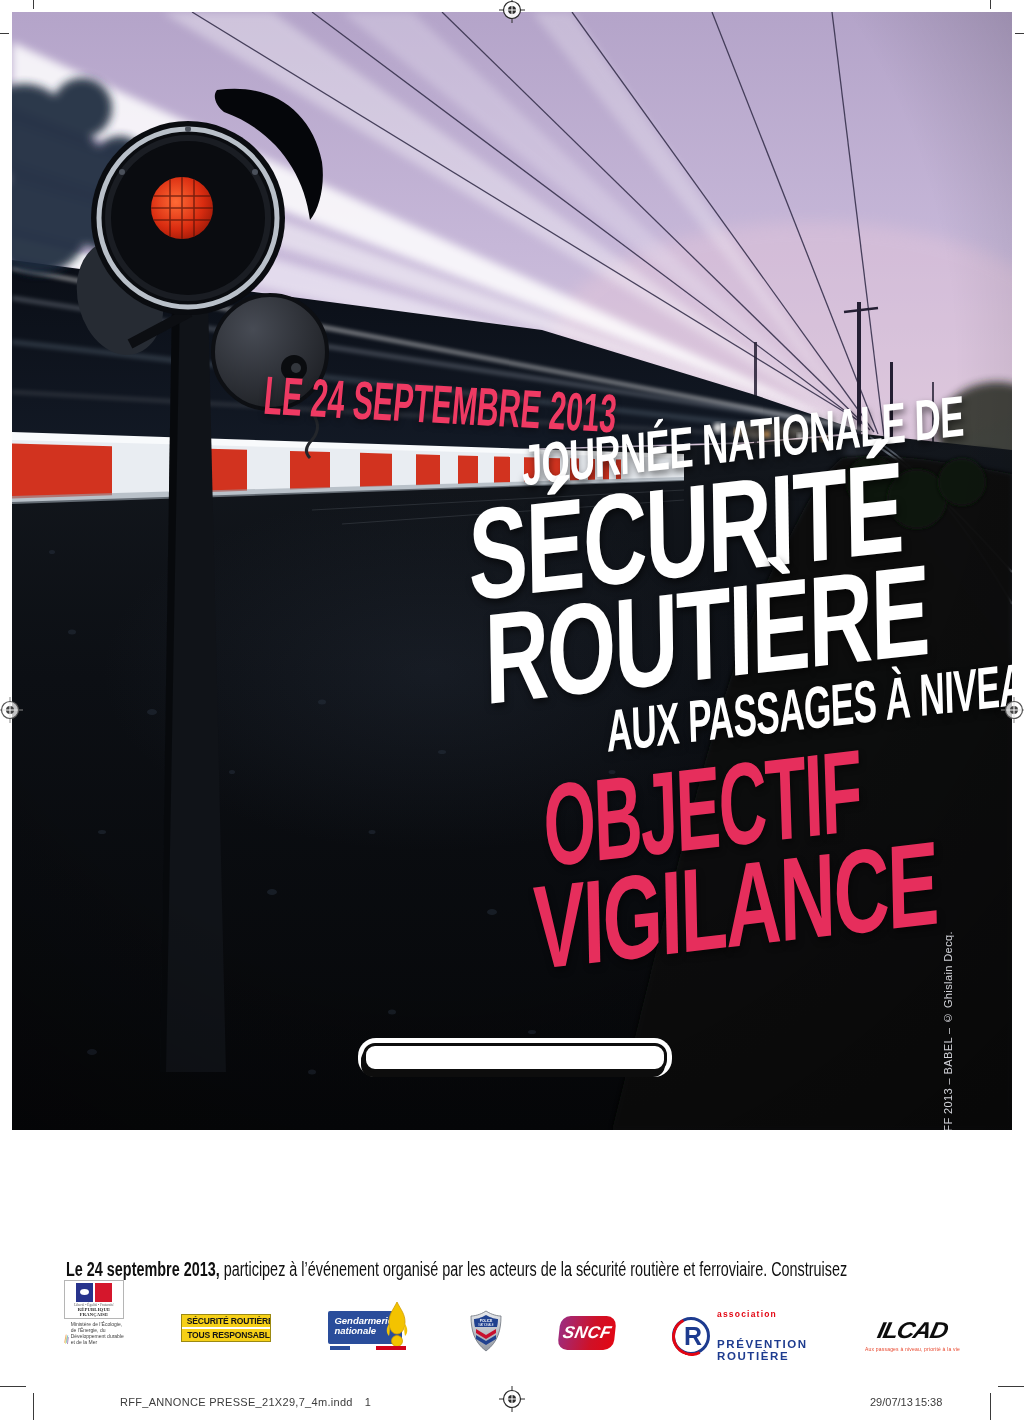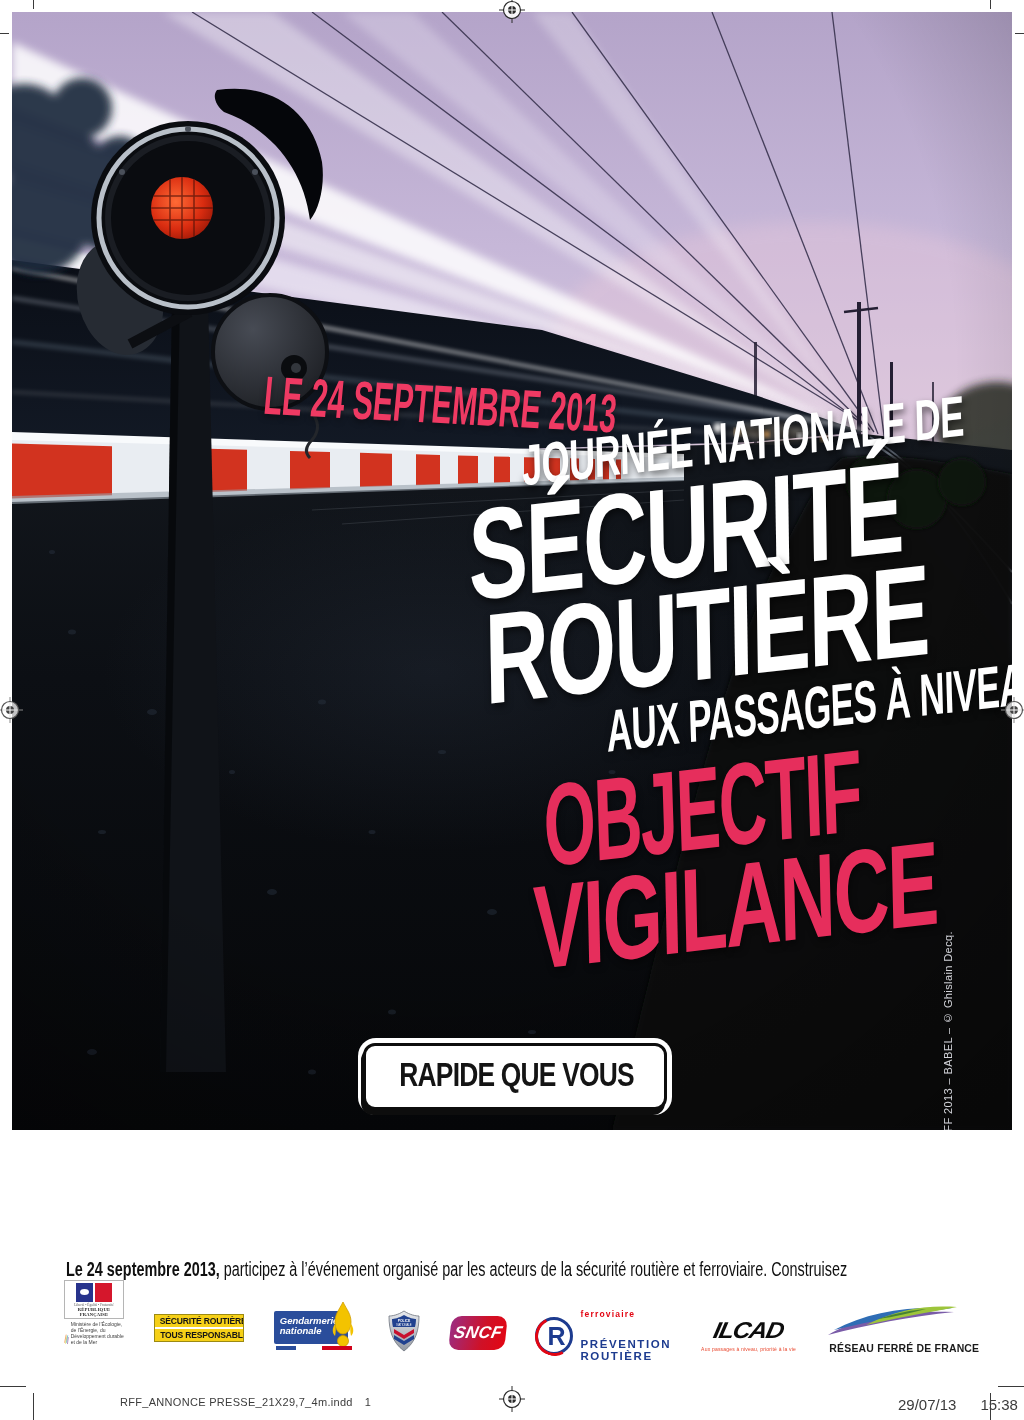--- a/index.html
+++ b/index.html
@@ -4,21 +4,21 @@
 <style>
   html,body{margin:0;padding:0;}
   body{
     width:1024px;height:1420px;position:relative;background:#ffffff;
     font-family:"Liberation Sans", sans-serif;overflow:hidden;
   }
   
   .regmark{position:absolute;width:26px;height:26px;}
   .cropline{position:absolute;background:#3a3a3a;}
   .footer-file{position:absolute;left:120px;top:1396px;font-size:11px;color:#3c3c3c;letter-spacing:.3px;display:flex;gap:12px;}
-  .footer-date{position:absolute;left:898px;top:1396px;font-size:15px;color:#3c3c3c;display:flex;gap:24px;}
+  .footer-date{position:absolute;left:870px;top:1396px;font-size:11px;color:#3c3c3c;display:flex;gap:2px;}
   
   .photo-wrap{position:absolute;left:12px;top:12px;width:1000px;height:1118px;background:#0a0c10;overflow:hidden;}
   .photo-wrap svg.scene{position:absolute;left:0;top:0;}
   
   .date-line{
     position:absolute;left:255px;top:352px;white-space:nowrap;
     font-weight:700;font-size:54px;color:#ef3a63;
     transform:rotate(3deg) scaleX(.56) skewX(-4deg);transform-origin:left top;
     text-shadow:0 3px 8px rgba(0,0,0,.35);
   }
@@ -314,21 +314,20 @@
     <div class="row h-sm2"><span class="ln">AUX PASSAGES À NIVEAU:</span></div>
     <div class="row h-pk1"><span class="ln">OBJECTIF</span></div>
     <div class="row h-pk2"><span class="ln">VIGILANCE</span></div>
   </div>
 
   <div class="credit-vert">RFF 2013 – BABEL – © Ghislain Decq.</div>
 </div>
 
 <div class="sign-outer">
   <div class="sign-inner">
-    <div class="row s3"><span class="ln">RAPIDE QUE VOUS</span></div>
   </div>
 </div>
 
 <div class="bottom-text">
   <div>
     <span class="cond"><b>Le 24 septembre 2013,</b><span> participez à l’événement organisé par les acteurs de la sécurité routière et ferroviaire. Construisez</span></span>
   </div>
 </div>
 
 <div class="logos">
@@ -393,40 +392,31 @@
 
   <div class="logo-sncf">
     <span class="t">SNCF</span>
   </div>
 
   <div class="logo-pr">
     <div class="pr-circle">
       <span class="r">R</span>
     </div>
     <div class="pr-text">
-      <div class="pr-assoc">ferroviaire</div>
+      <div class="pr-assoc">association</div>
       <div class="pr-l1">PRÉVENTION</div>
       <div class="pr-l2">ROUTIÈRE</div>
     </div>
   </div>
 
   <div class="logo-ilcad">
     <span class="ilcad-word">ILCAD</span>
     <div class="ilcad-tag">Aux passages à niveau, priorité à la vie</div>
   </div>
 
-  <div class="logo-rff">
-    <svg width="134" height="30" viewBox="0 0 134 30">
-      <path d="M2,29 C30,13 64,4 128,6 C86,10 40,19 2,29 Z" fill="#7a5ca8"></path>
-      <path d="M8,24 C40,7 78,0 126,2 C92,7 48,14 8,24 Z" fill="#2f6db5"></path>
-      <path d="M40,19 C72,3 100,-1 131,1 C104,6 70,12 40,19 Z" fill="#9dc53a"></path>
-      <path d="M52,13 C70,7 86,4 100,3 C84,7 68,11 52,13 Z" fill="#3e7a32" opacity=".9"></path>
-    </svg>
-    <div class="rff-label">RÉSEAU FERRÉ DE FRANCE</div>
-  </div>
 </div>
 
 <svg class="regmark" style="left:499px;top:-3px" viewBox="0 0 26 26">
   <line x1="0" y1="13" x2="26" y2="13" stroke="#2a2a2a" stroke-width="1"></line>
   <line x1="13" y1="0" x2="13" y2="26" stroke="#2a2a2a" stroke-width="1"></line>
   <circle cx="13" cy="13" r="8.5" fill="#ffffff" fill-opacity=".9" stroke="#2a2a2a" stroke-width="1.2"></circle>
   <circle cx="13" cy="13" r="4" fill="#2a2a2a"></circle>
   <line x1="9" y1="13" x2="17" y2="13" stroke="#ffffff" stroke-width="1"></line>
   <line x1="13" y1="9" x2="13" y2="17" stroke="#ffffff" stroke-width="1"></line>
 </svg>

